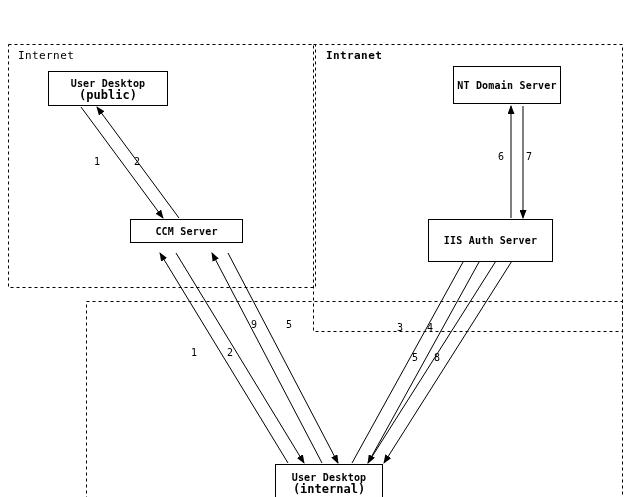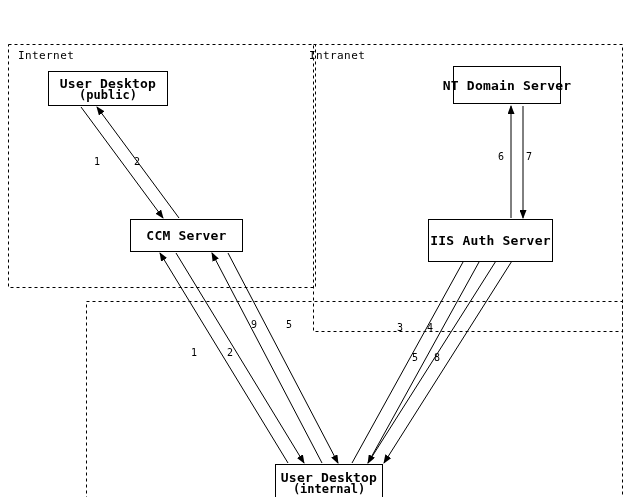--- a/index.html
+++ b/index.html
@@ -35,21 +35,21 @@
     background: #fff;
     box-sizing: border-box;
     display: flex;
     flex-direction: column;
     align-items: center;
     justify-content: center;
     text-align: center;
   }
   .node-title {
     font-family: "DejaVu Sans Mono", "Liberation Mono", monospace;
-    font-size: 13px;
+    font-size: 10px;
     font-weight: bold;
     color: #000;
     line-height: 13px;
     white-space: nowrap;
     letter-spacing: 0.2px;
   }
   .node-sub {
     font-family: "DejaVu Sans Mono", "Liberation Mono", monospace;
     font-size: 12px;
     font-weight: bold;
@@ -92,28 +92,28 @@
         <line x1="484" y1="217" x2="368" y2="427" stroke="#000000" stroke-width="1" marker-end="url(#arrowhead)"></line>
         <line x1="368" y1="427" x2="501" y2="217" stroke="#000000" stroke-width="1" marker-end="url(#arrowhead)"></line>
         <line x1="517" y1="217" x2="384" y2="427" stroke="#000000" stroke-width="1" marker-end="url(#arrowhead)"></line>
         <line x1="511" y1="182" x2="511" y2="70" stroke="#000000" stroke-width="1" marker-end="url(#arrowhead)"></line>
         <line x1="523" y1="70" x2="523" y2="182" stroke="#000000" stroke-width="1" marker-end="url(#arrowhead)"></line>
       </g>
   </svg>
 
   <div id="zone-labels">
       <div class="zone-label" style="left: 18px; top: 13px;">Internet</div>
-      <div class="zone-label" style="left: 309px; top: 13px;">Intranet</div>
+      <div class="zone-label" style="left: 326px; top: 13px; font-weight: bold;">Intranet</div>
     </div>
   <div id="nodes-layer">
       <div class="node-box" style="left: 48px; top: 35px; width: 120px; height: 35px;">
         <div class="node-title">User Desktop</div>
         <div class="node-sub">(public)</div>
       </div>
-      <div class="node-box" style="left: 130px; top: 183px; width: 113px; height: 33px;">
+      <div class="node-box" style="left: 130px; top: 183px; width: 113px; height: 24px;">
         <div class="node-title">CCM Server</div>
       </div>
       <div class="node-box" style="left: 453px; top: 30px; width: 108px; height: 38px;">
         <div class="node-title">NT Domain Server</div>
       </div>
       <div class="node-box" style="left: 428px; top: 183px; width: 125px; height: 43px; text-align: center;">
         <div class="node-title">IIS Auth Server</div>
       </div>
       <div class="node-box" style="left: 275px; top: 428px; width: 108px; height: 37px;">
         <div class="node-title">User Desktop</div>

